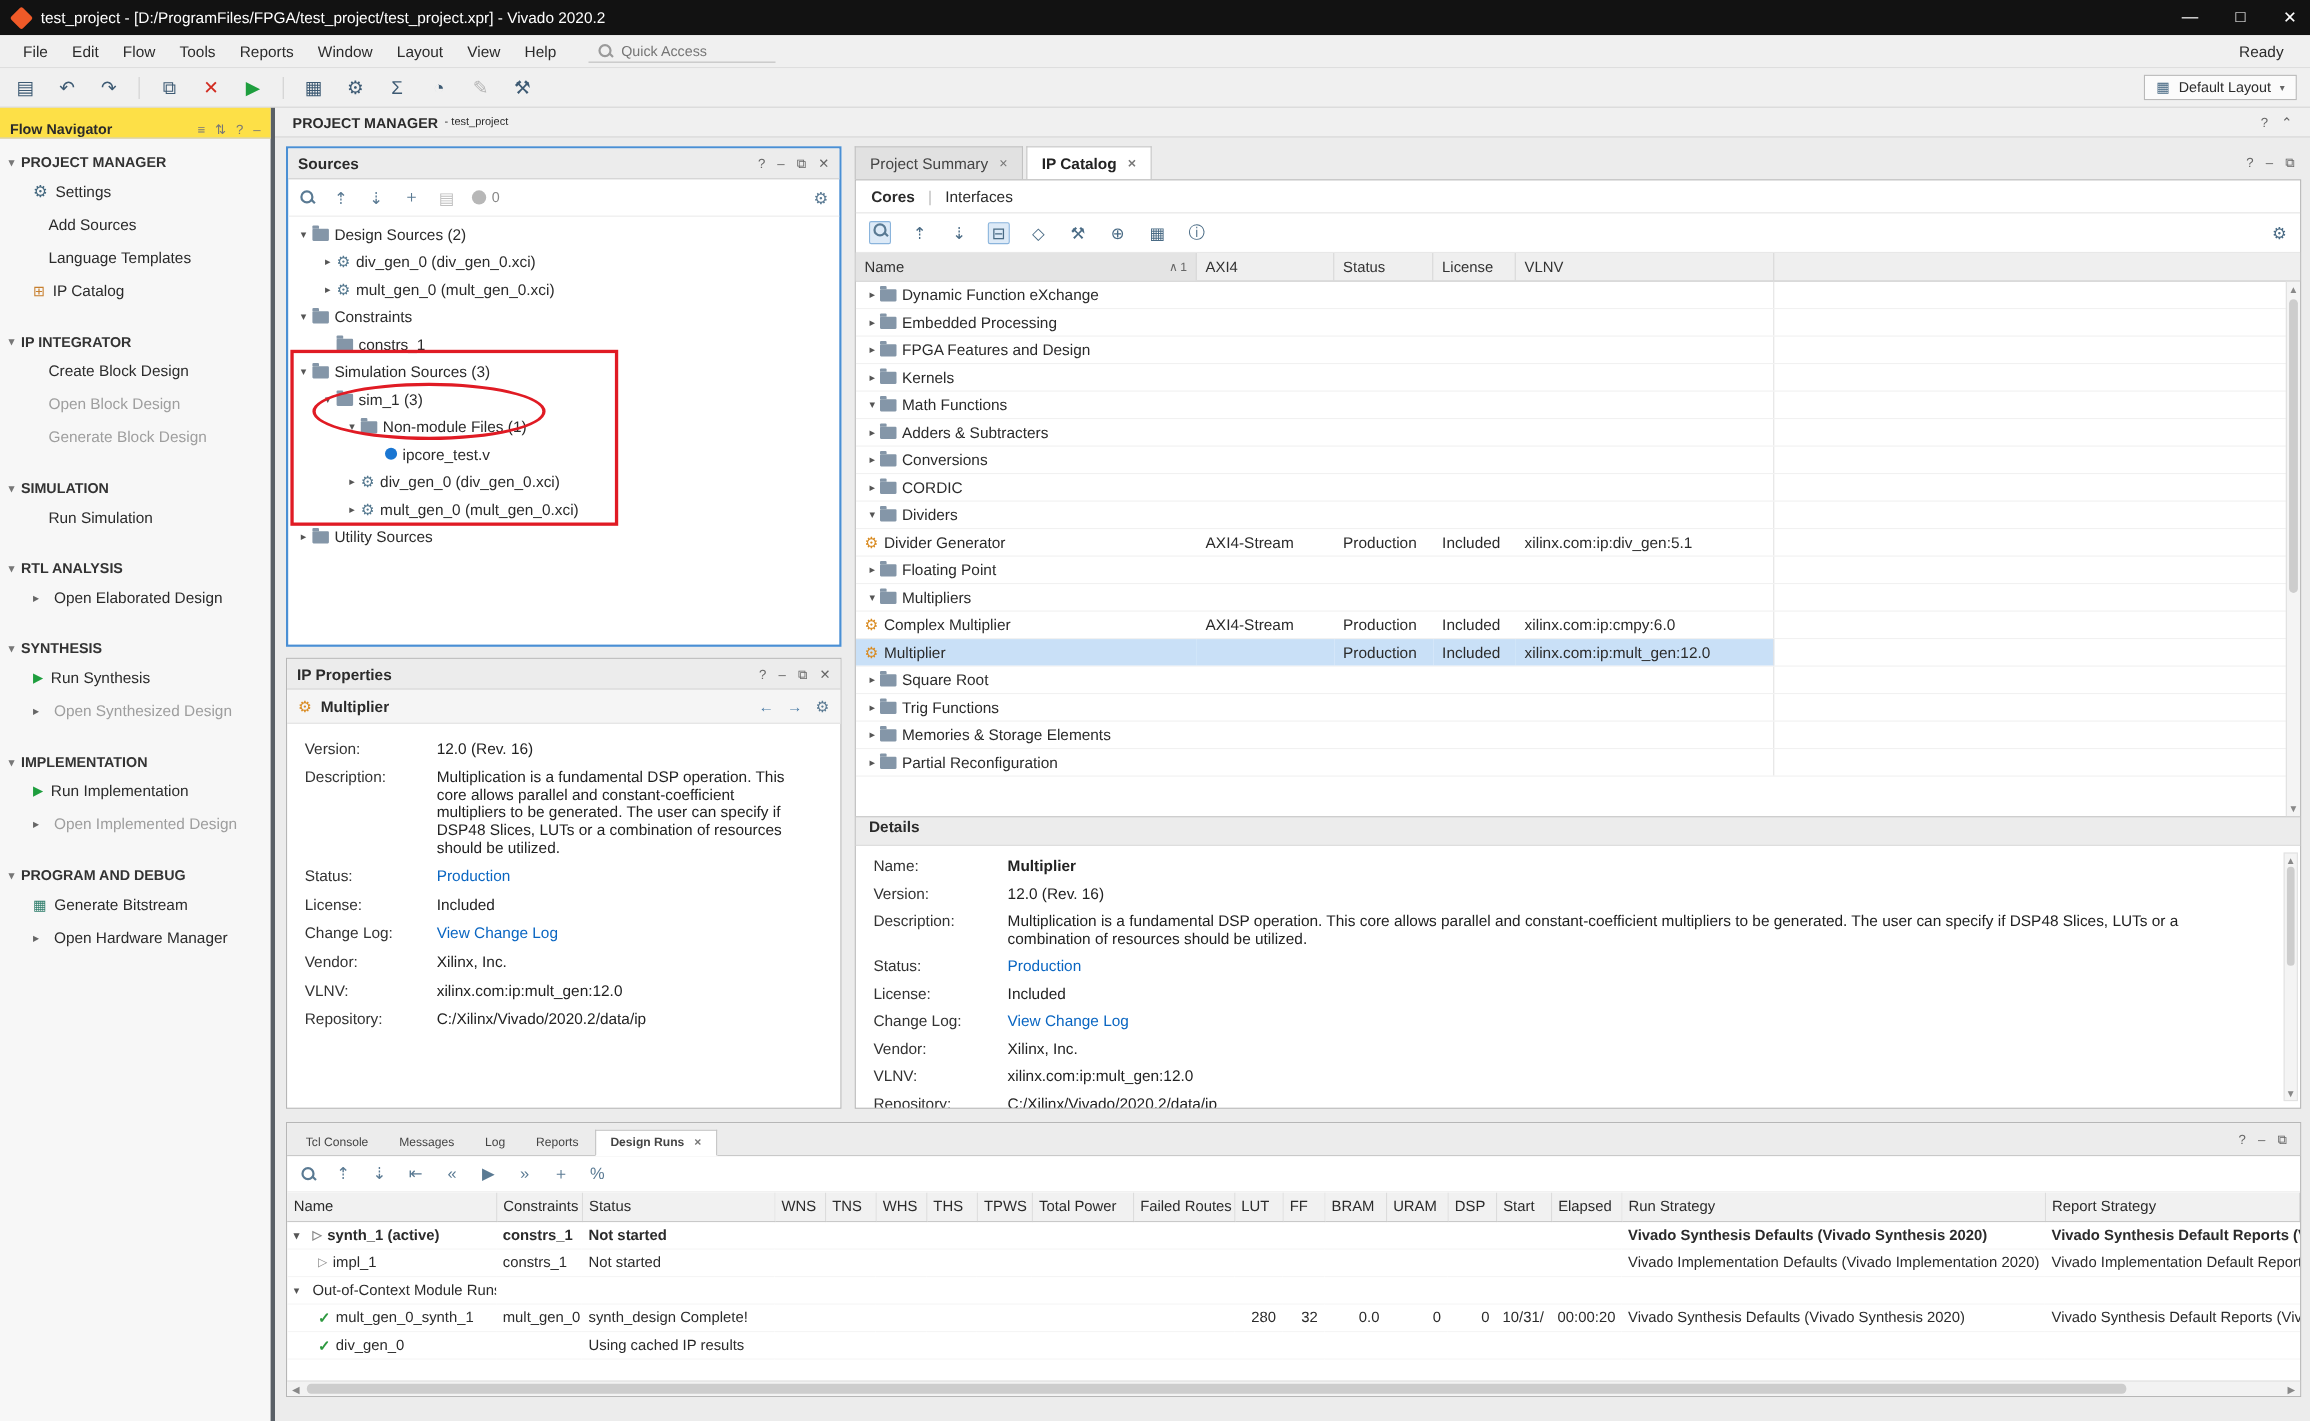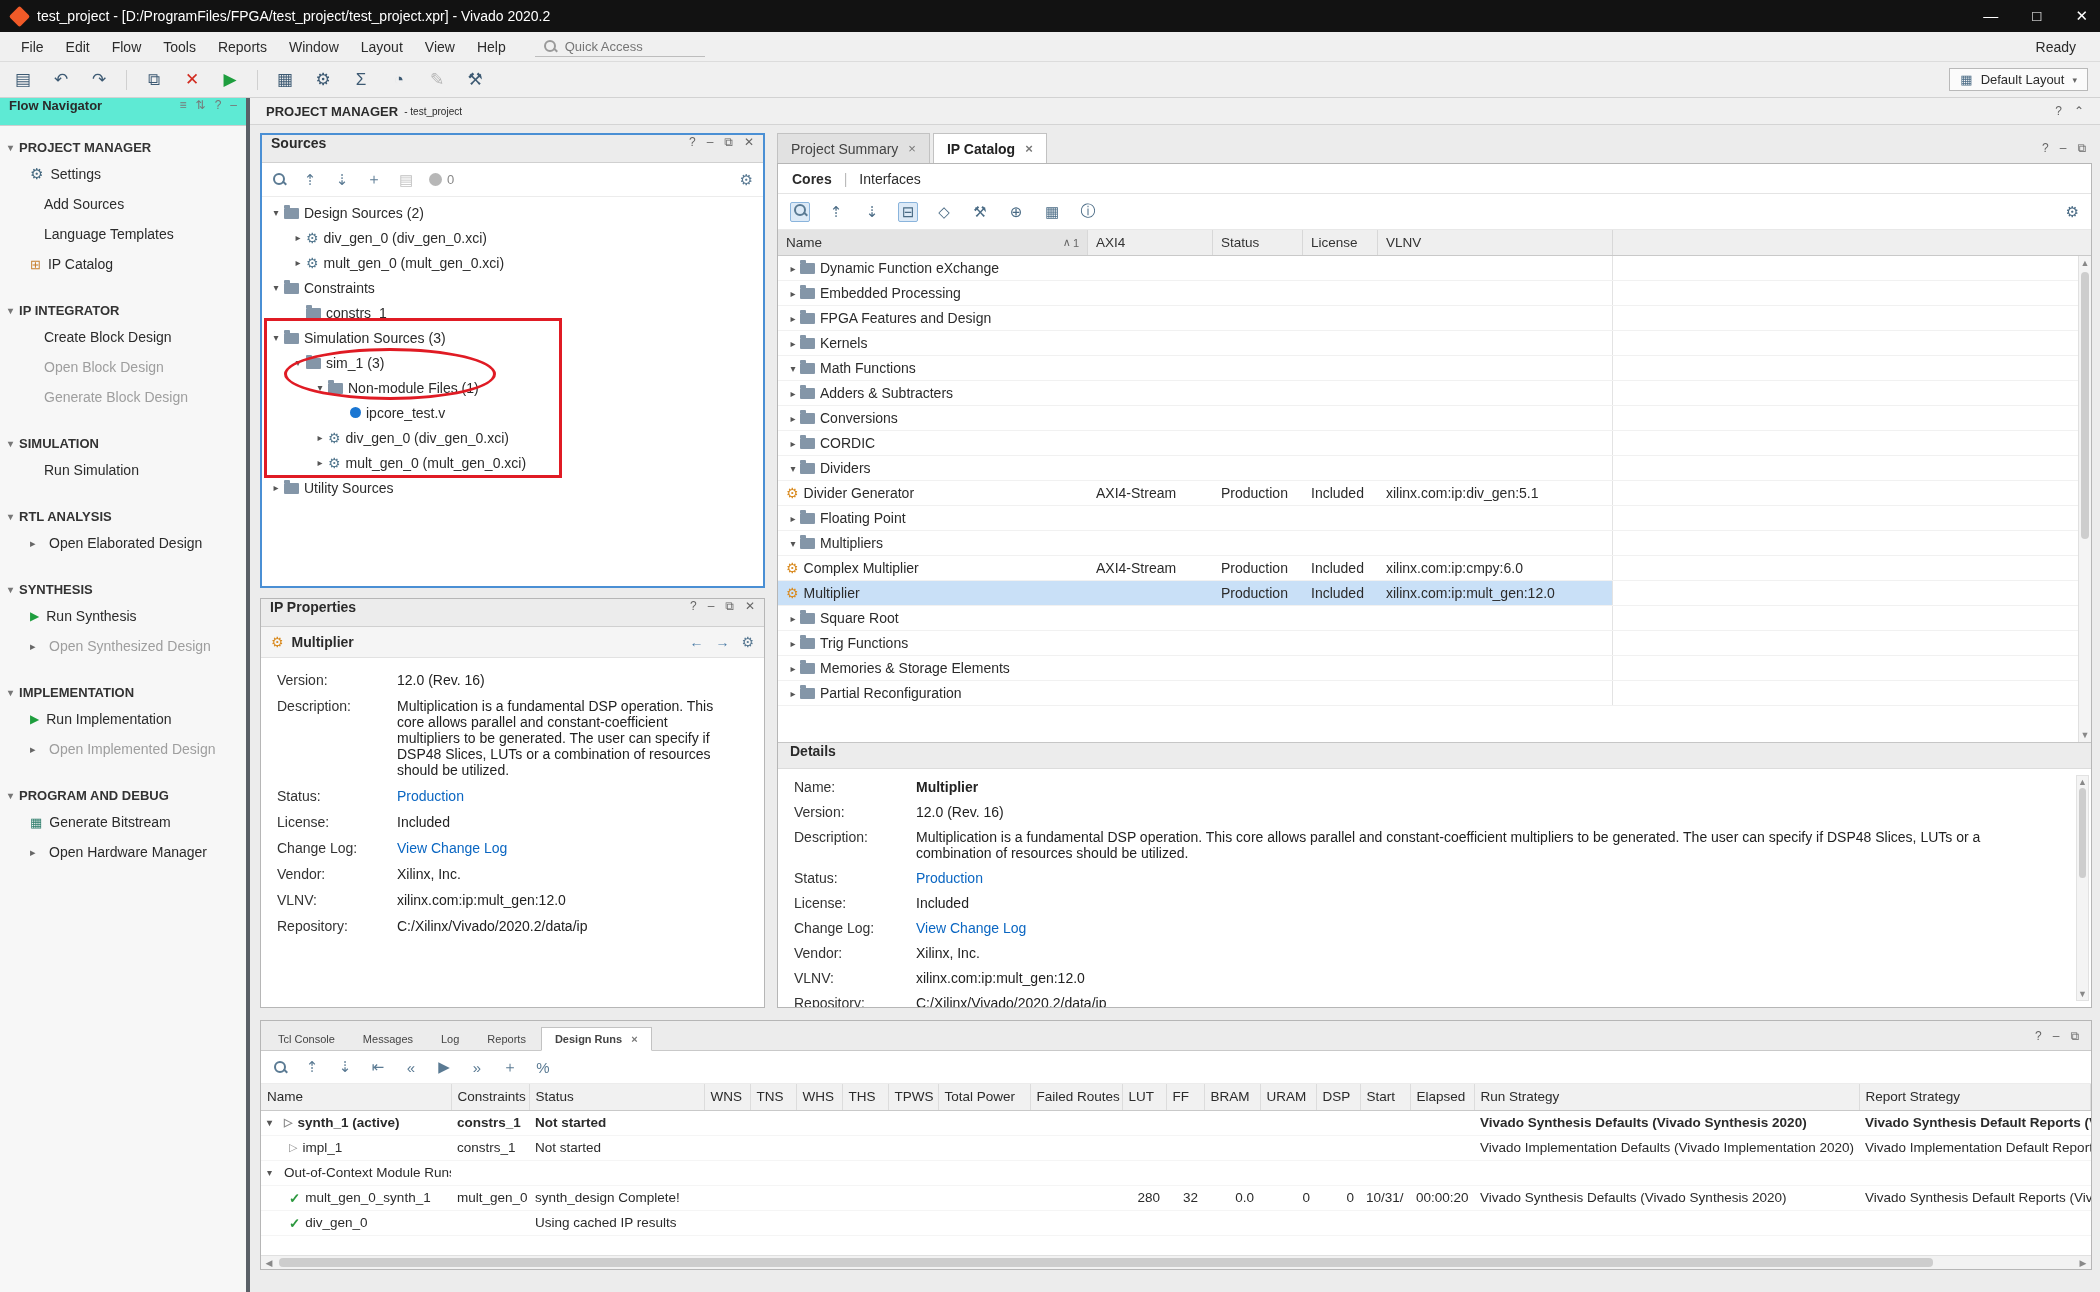--- a/index.html
+++ b/index.html
@@ -19,21 +19,21 @@
 .toolbar{height:36px;background:#f0f0f0;display:flex;align-items:center;padding:0 12px;gap:16px;border-bottom:1px solid #d2d2d2}
 .tb-icon{width:22px;text-align:center;font-size:17px;color:#3d5a73}
 .tb-red{color:#d22c21}
 .tb-green{color:#1e9e3e}
 .tb-muted{color:#b5b5b5}
 .tb-sep{width:1px;height:20px;background:#d0d0d0}
 .layout-select{margin-left:auto;border:1px solid #b9b9b9;background:#fbfbfb;padding:3px 10px;display:flex;gap:8px;align-items:center;font-size:13px}
 
 .main{display:flex;height:1194px}
 .flow-nav{width:250px;background:#f7f7f7;border-right:4px solid #5a6067;display:flex;flex-direction:column}
-.fn-header{height:28px;background:#5eead4;border-bottom:1px solid #cfcfcf;display:flex;align-items:flex-start;padding:0 9px;font-weight:bold;font-size:13px}
+.fn-header{height:28px;background:#fde047;border-bottom:1px solid #cfcfcf;display:flex;align-items:flex-end;padding:0 9px;font-weight:bold;font-size:13px}
 .fn-header .hdr-icons{margin-left:auto;display:flex;gap:9px;color:#777;font-size:12px;font-weight:normal}
 .fn-body{flex:1;padding-top:10px;overflow:hidden}
 .fn-section{margin-bottom:20px}
 .fn-section-header{display:flex;align-items:center;gap:6px;padding:4px 8px;font-weight:bold;font-size:13px;color:#333}
 .fn-chev{color:#777;font-size:10px}
 .fn-item{display:flex;align-items:center;gap:7px;height:30px;padding-left:30px;font-size:14px}
 .fn-item.indent2{padding-left:44px}
 .fn-item .exp{color:#666;font-size:11px;width:12px}
 .fn-muted{color:#9e9e9e}
 .fn-gear{color:#44687f;font-size:15px}
@@ -42,21 +42,21 @@
 .green-play{color:#1e9e3e;font-size:12px}
 
 .right-col{flex:1;display:flex;flex-direction:column;min-width:0}
 .pm-bar{height:27px;background:#f0f0f0;border-bottom:1px solid #d4d4d4;display:flex;align-items:center;padding:0 16px;gap:6px}
 .pm-title{font-weight:bold;font-size:13px}
 .pm-sub{font-size:10px}
 .pm-bar .hdr-icons{margin-left:auto;display:flex;gap:12px;color:#666;font-size:12px}
 .content-row{height:895px;display:flex;padding:8px 8px 12px 10px}
 
 .panel{background:#fff;border:1px solid #b6b6b6;display:flex;flex-direction:column;min-height:0}
-.panel-header{height:28px;background:#ececec;display:flex;align-items:flex-start;padding:0 9px;border-bottom:1px solid #d0d0d0;flex:none}
+.panel-header{height:28px;background:#ececec;display:flex;align-items:center;padding:0 9px;border-bottom:1px solid #d0d0d0;flex:none}
 .panel-title{font-weight:bold;font-size:14px}
 .hdr-icons{margin-left:auto;display:flex;gap:11px;color:#666;font-size:12px}
 
 .left-col{width:505px;display:flex;flex-direction:column;flex:none}
 .sources-panel{height:455px;border:2px solid #4a8fd4}
 .mini-toolbar{height:34px;display:flex;align-items:center;gap:14px;padding:0 10px;border-bottom:1px solid #ececec;flex:none}
 .mt-icon{color:#5a7a93;font-size:15px;width:18px;text-align:center}
 .mt-muted{color:#c0c0c0}
 .badge{display:flex;align-items:center;gap:5px;color:#888;font-size:13px}
 .badge-dot{width:13px;height:13px;border-radius:50%;background:#b7b7b7;display:inline-block}

